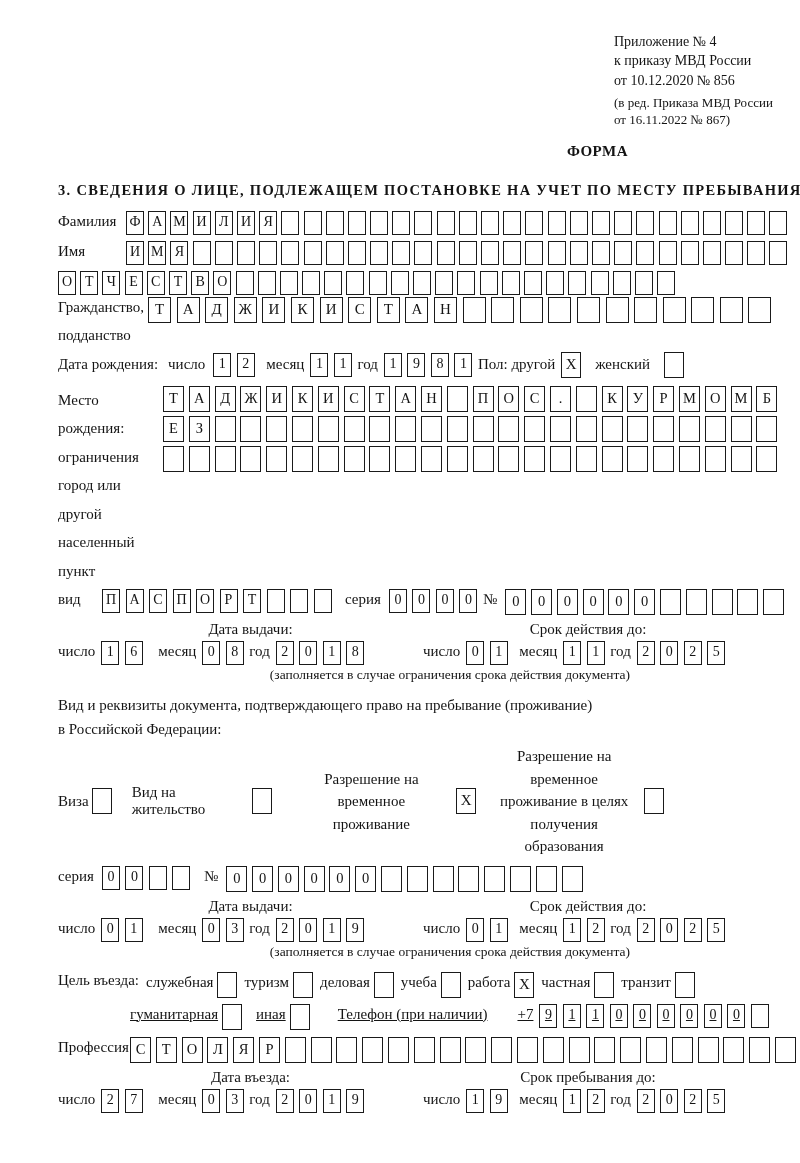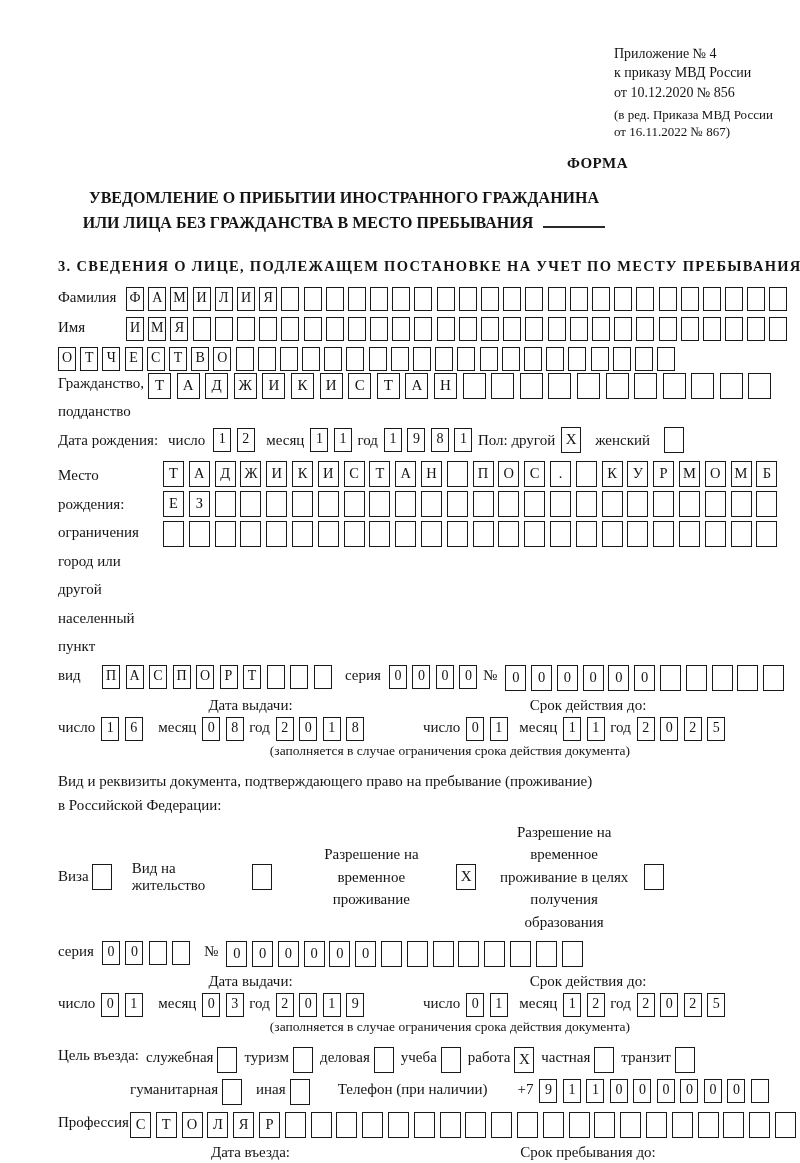--- a/index.html
+++ b/index.html
@@ -1,18 +1,18 @@
 <!DOCTYPE html>
 <html><head>
 <meta charset="utf-8">
 <style>
   html,body{margin:0;padding:0;background:#ffffff;}
   body{width:800px;height:1163px;overflow:hidden;color:#141414;
        font-family:"Liberation Serif","DejaVu Serif",serif;}
-  .page{box-sizing:border-box;width:668px;height:1163px;padding:44px 4px 10px 58px;}
+  .page{box-sizing:border-box;width:668px;height:1163px;padding:32px 4px 10px 58px;}
 
   
   .appendix{margin-left:556px;width:200px;font-size:14px;line-height:1.38;}
   .appendix .amend{font-size:13px;margin-top:4px;line-height:1.35;}
   .forma{font-weight:bold;font-size:15px;letter-spacing:.5px;text-align:right;
          padding-right:36px;margin-top:14px;}
 
   
   .title{font-weight:bold;font-size:16px;text-align:center;margin-top:14px;
          line-height:1.55;padding-right:34px;}
@@ -69,26 +69,20 @@
     <div>Приложение № 4</div>
     <div>к приказу МВД России</div>
     <div>от 10.12.2020 № 856</div>
     <div class="amend">
       <div>(в ред. Приказа МВД России</div>
       <div>от 16.11.2022 № 867)</div>
     </div>
   </div>
   <div class="forma">ФОРМА</div>
 
-  <div class="title">
-    <div>УВЕДОМЛЕНИЕ О ПРИБЫТИИ ИНОСТРАННОГО ГРАЖДАНИНА</div>
-    <div>
-      <span>ИЛИ ЛИЦА БЕЗ ГРАЖДАНСТВА В МЕСТО ПРЕБЫВАНИЯ</span><span class="blank-line"></span>
-    </div>
-  </div>
 
   <div class="sec">3. СВЕДЕНИЯ О ЛИЦЕ, ПОДЛЕЖАЩЕМ ПОСТАНОВКЕ НА УЧЕТ ПО МЕСТУ ПРЕБЫВАНИЯ</div>
 
   <div class="frow" style="margin-top:12px;">
     <div class="lbl w68">Фамилия</div>
     <div class="cells cs">
         <span class="cell">Ф</span>
         <span class="cell">А</span>
         <span class="cell">М</span>
         <span class="cell">И</span>
@@ -569,21 +563,21 @@
           <span class="cell"></span>
         </span>
       </span>
     <span class="pair">
         <span class="lbl">транзит</span>
         <span class="cells ck">
           <span class="cell"></span>
         </span>
       </span>
   </div>
-  <div class="purpose" style="margin-top:6px;margin-left:65px;">
+  <div class="purpose" style="margin-top:6px;margin-left:65px;text-decoration:underline;">
     <span class="pair">
         <span class="lbl">гуманитарная</span>
         <span class="cells ck">
           <span class="cell"></span>
         </span>
       </span>
     <span class="pair" style="margin-left:14px;">
         <span class="lbl">иная</span>
         <span class="cells ck">
           <span class="cell"></span>

